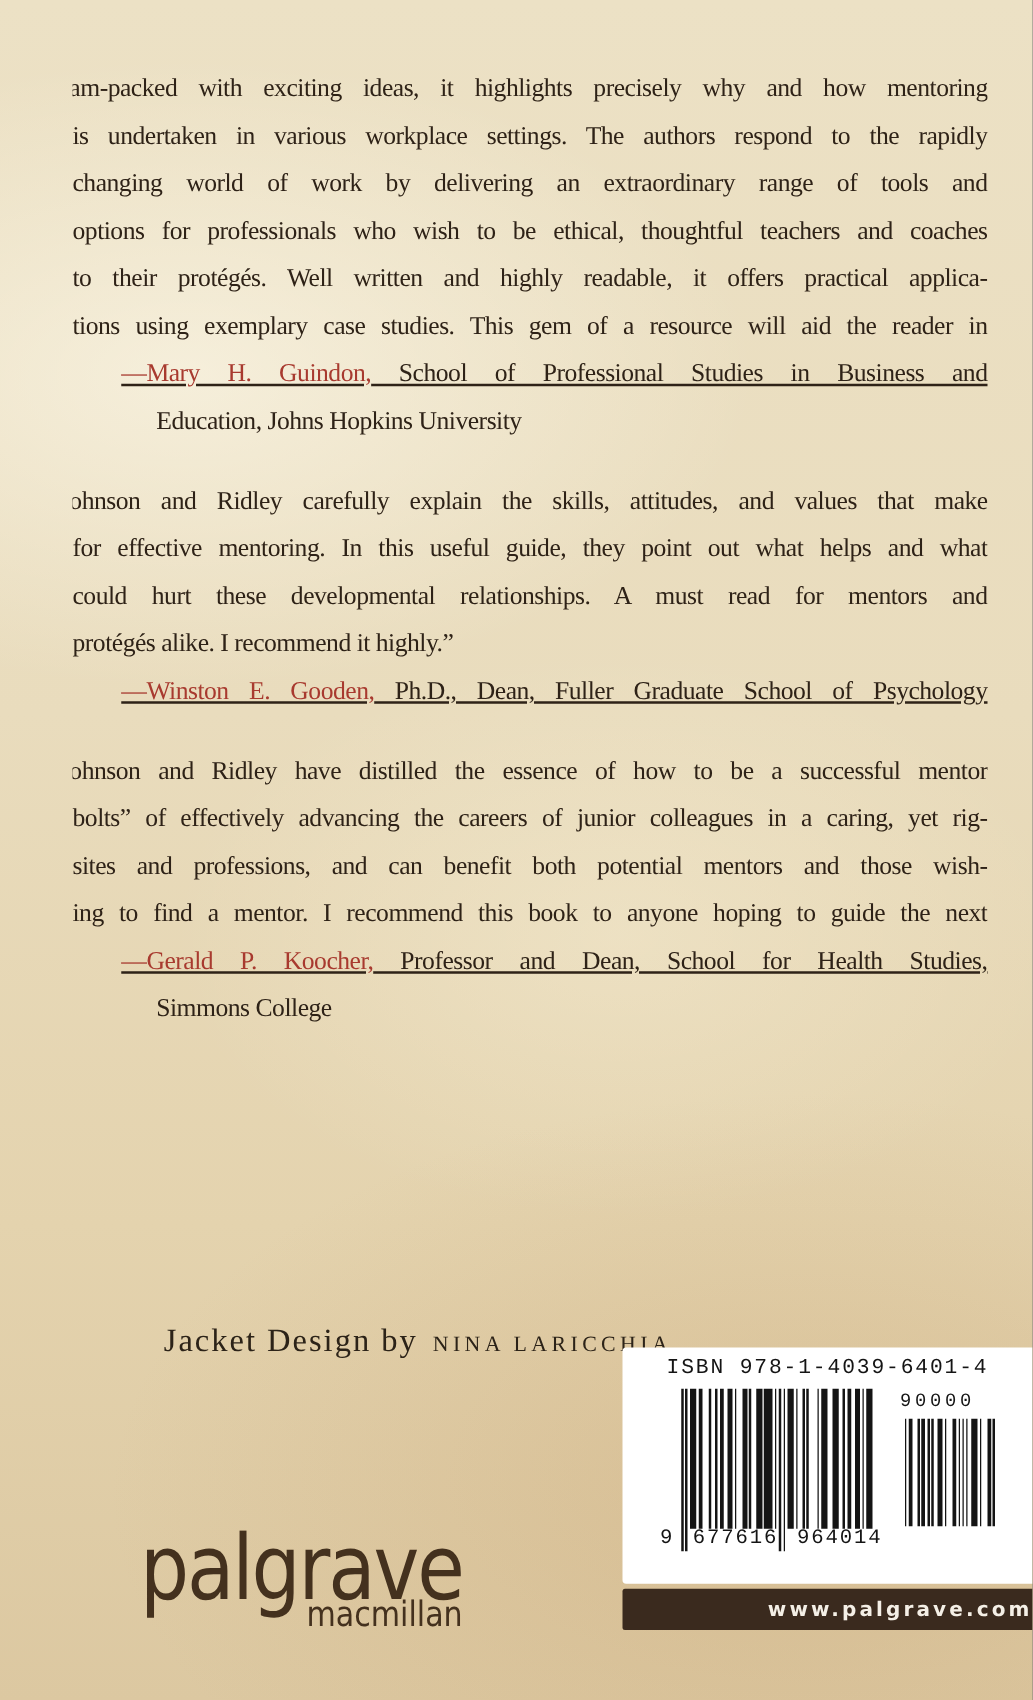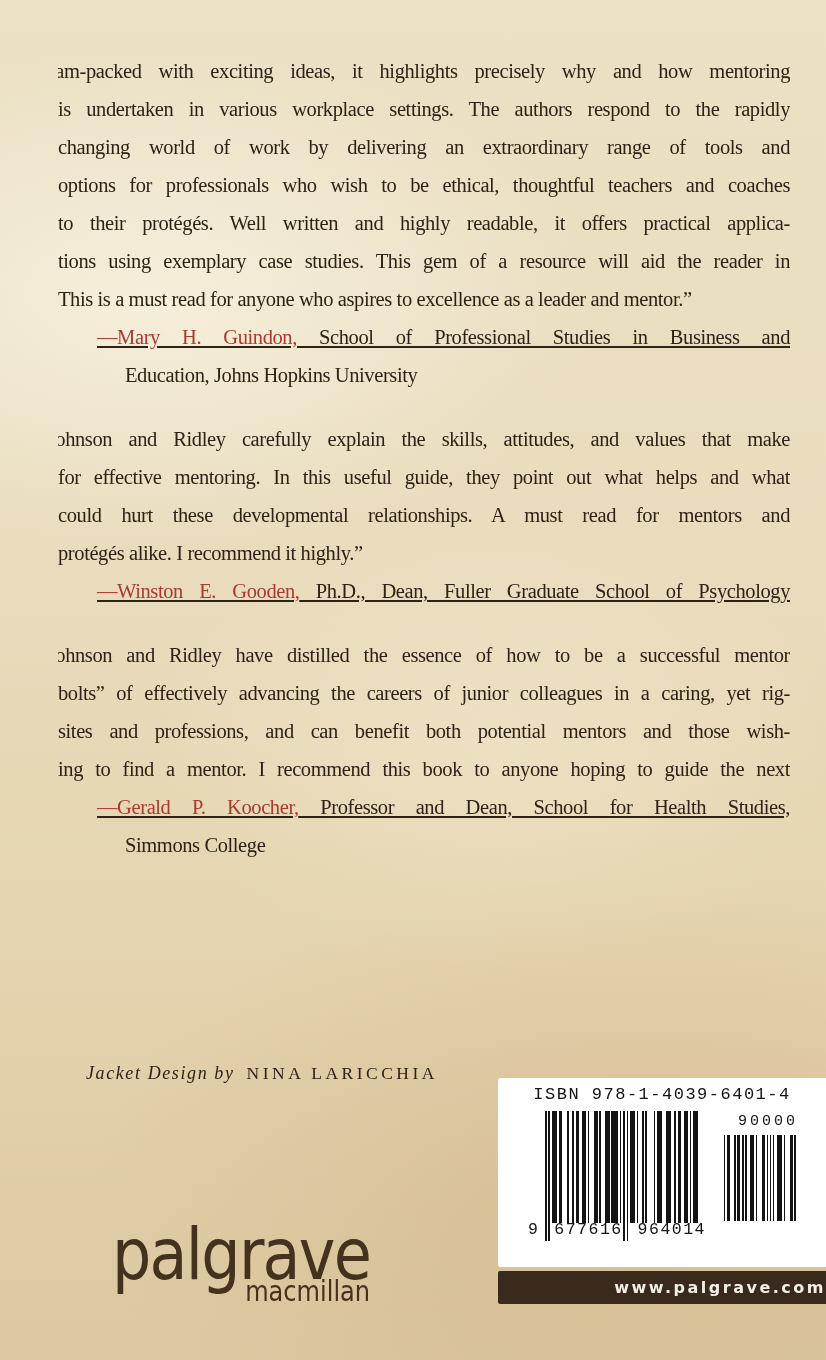--- a/index.html
+++ b/index.html
@@ -33,21 +33,21 @@
   .attr{padding-left:67px;}
   .attr-line{line-height:38px;text-indent:-28px;text-decoration:underline;}
   .attr-line.just{text-align:justify;text-align-last:justify;}
   .attr-line2{line-height:38px;}
   .attr-name{color:var(--accent,#a83a2f);}
   
   #jacket-line{
     position:absolute;left:86px;top:1058px;line-height:30px;
     white-space:nowrap;color:#2920166;
   }
-  #jacket-prefix{font-style:italic;font-size:18px;letter-spacing:1.6px;color:#2c2318;}
+  #jacket-prefix{font-size:26px;letter-spacing:1.6px;color:#2c2318;margin-left:45px;}
   #jacket-name{font-size:17.5px;letter-spacing:3.5px;color:#2c2318;}
   
   #barcode-box{
     position:absolute;left:498px;top:1078px;width:328px;height:189px;
     background:var(--barcode-bg,#fff);
     border-radius:3px 0 0 3px;
   }
   #isbn-label{
     position:absolute;top:7px;left:0;width:100%;
     text-align:center;
@@ -57,21 +57,21 @@
   #ean13-barcode{position:absolute;left:47px;top:33px;width:162px;height:132px;}
   #ean5-barcode{position:absolute;left:224px;top:57px;width:74px;height:86px;}
   .bar{position:absolute;top:0;background:#141414;}
   #ean13-digits{
     position:absolute;left:30px;top:142px;width:178px;
     display:flex;justify-content:space-between;
     font-family:"Liberation Mono","DejaVu Sans Mono",monospace;
     font-size:16.5px;letter-spacing:1.5px;color:#141414;
   }
   #ean5-label{
-    position:absolute;left:222px;top:35px;width:78px;text-align:right;
+    position:absolute;left:222px;top:35px;width:78px;text-align:left;
     font-family:"Liberation Mono","DejaVu Sans Mono",monospace;
     font-size:15px;letter-spacing:3px;color:#141414;white-space:nowrap;
   }
   
   #website-bar{
     position:absolute;left:498px;top:1271px;width:328px;height:33px;
     background:var(--bar-brown,#3a2a1e);
     border-radius:2px 0 0 2px;
     display:flex;align-items:center;justify-content:flex-end;
   }
@@ -97,21 +97,20 @@
 
   <div id="quotes-column">
 
   <div class="quote-block">
         <div class="q-line q-first">“Jam-packed with exciting ideas, it highlights precisely why and how mentoring</div>
         <div class="q-line">is undertaken in various workplace settings. The authors respond to the rapidly</div>
         <div class="q-line">changing world of work by delivering an extraordinary range of tools and</div>
         <div class="q-line">options for professionals who wish to be ethical, thoughtful teachers and coaches</div>
         <div class="q-line">to their protégés. Well written and highly readable, it offers practical applica-</div>
         <div class="q-line">tions using exemplary case studies. This gem of a resource will aid the reader in</div>
-        <div class="q-line q-last">This is a must read for anyone who aspires to excellence as a leader and mentor.”</div>
       </div>
       <div class="attr">
         <div class="attr-line just"><span class="attr-name">—Mary H. Guindon,</span> School of Professional Studies in Business and</div>
         <div class="attr-line2">Education, Johns Hopkins University</div>
       </div>
       <div class="quote-block mt">
         <div class="q-line q-first">“Johnson and Ridley carefully explain the skills, attitudes, and values that make</div>
         <div class="q-line">for effective mentoring. In this useful guide, they point out what helps and what</div>
         <div class="q-line">could hurt these developmental relationships. A must read for mentors and</div>
         <div class="q-line q-last">protégés alike. I recommend it highly.”</div>

